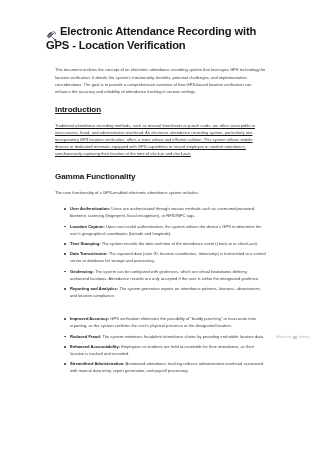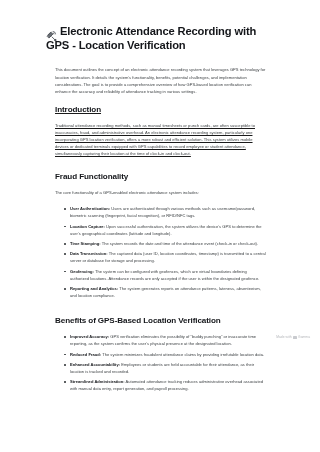--- a/index.html
+++ b/index.html
@@ -148,34 +148,33 @@
   <div class="body-block">
 
     <p class="para">This document outlines the concept of an electronic attendance recording system that leverages GPS technology for location verification. It details the system's functionality, benefits, potential challenges, and implementation considerations. The goal is to provide a comprehensive overview of how GPS-based location verification can enhance the accuracy and reliability of attendance tracking in various settings.</p>
 
     <div class="section sec-intro">
       <h2 class="h2">Introduction</h2>
       <p class="para">Traditional attendance recording methods, such as manual timesheets or punch cards, are often susceptible to inaccuracies, fraud, and administrative overhead. An electronic attendance recording system, particularly one incorporating GPS location verification, offers a more robust and efficient solution. This system utilizes mobile devices or dedicated terminals equipped with GPS capabilities to record employee or student attendance, simultaneously capturing their location at the time of clock-in and clock-out.</p>
     </div>
 
     <div class="section sec-func">
-      <h2 class="h2">Fraud Functionality</h2>
+      <h2 class="h2">Gamma Functionality</h2>
       <p class="para">The core functionality of a GPS-enabled electronic attendance system includes:</p>
       <ul class="bullets">
         <li><span class="b-term">User Authentication:</span><span> Users are authenticated through various methods such as username/password, biometric scanning (fingerprint, facial recognition), or RFID/NFC tags.</span></li>
         <li><span class="b-term">Location Capture:</span><span> Upon successful authentication, the system utilizes the device's GPS to determine the user's geographical coordinates (latitude and longitude).</span></li>
         <li><span class="b-term">Time Stamping:</span><span> The system records the date and time of the attendance event (check-in or check-out).</span></li>
         <li><span class="b-term">Data Transmission:</span><span> The captured data (user ID, location coordinates, timestamp) is transmitted to a central server or database for storage and processing.</span></li>
         <li><span class="b-term">Geofencing:</span><span> The system can be configured with geofences, which are virtual boundaries defining authorized locations. Attendance records are only accepted if the user is within the designated geofence.</span></li>
         <li><span class="b-term">Reporting and Analytics:</span><span> The system generates reports on attendance patterns, lateness, absenteeism, and location compliance.</span></li>
       </ul>
     </div>
 
     <div class="section sec-benefits">
-      <h2 class="h2">Benefits of GPS-Based Location Verification</h2>
       <ul class="bullets">
         <li><span class="b-term">Improved Accuracy:</span><span> GPS verification eliminates the possibility of "buddy punching" or inaccurate time reporting, as the system confirms the user's physical presence at the designated location.</span></li>
         <li><span class="b-term">Reduced Fraud:</span><span> The system minimizes fraudulent attendance claims by providing irrefutable location data.</span></li>
         <li><span class="b-term">Enhanced Accountability:</span><span> Employees or students are held accountable for their attendance, as their location is tracked and recorded.</span></li>
         <li><span class="b-term">Streamlined Administration:</span><span> Automated attendance tracking reduces administrative overhead associated with manual data entry, report generation, and payroll processing.</span></li>
       </ul>
     </div>
 
   </div>
 

